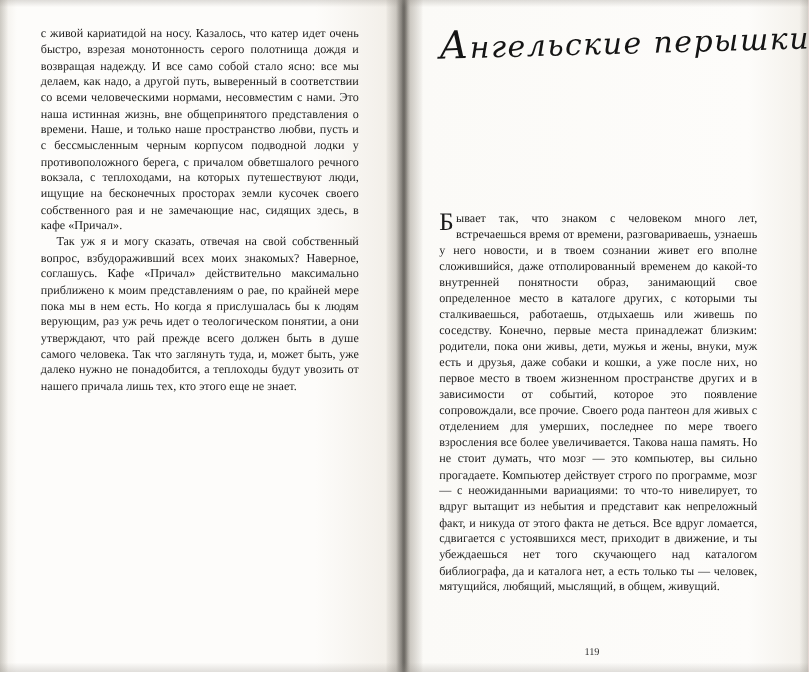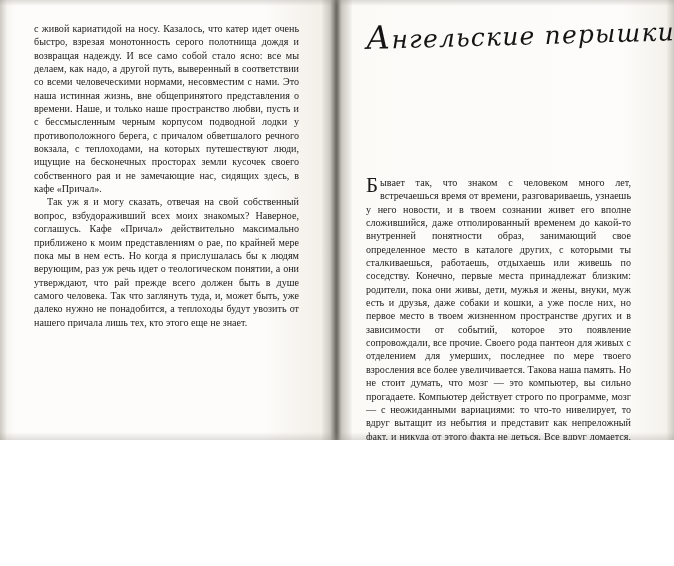--- a/index.html
+++ b/index.html
@@ -3,21 +3,21 @@
 <meta charset="utf-8">
 <style>
   html, body {
     margin: 0;
     padding: 0;
     background: #ffffff;
   }
   .page {
     position: relative;
     width: 674px;
-    height: 440px;
+    height: 560px;
     background: #fca5a5;
     overflow: hidden;
     font-family: "Liberation Serif", serif;
   }
   
   .paper {
     position: absolute;
     inset: 0;
     background: #fbfaf7;
   }

